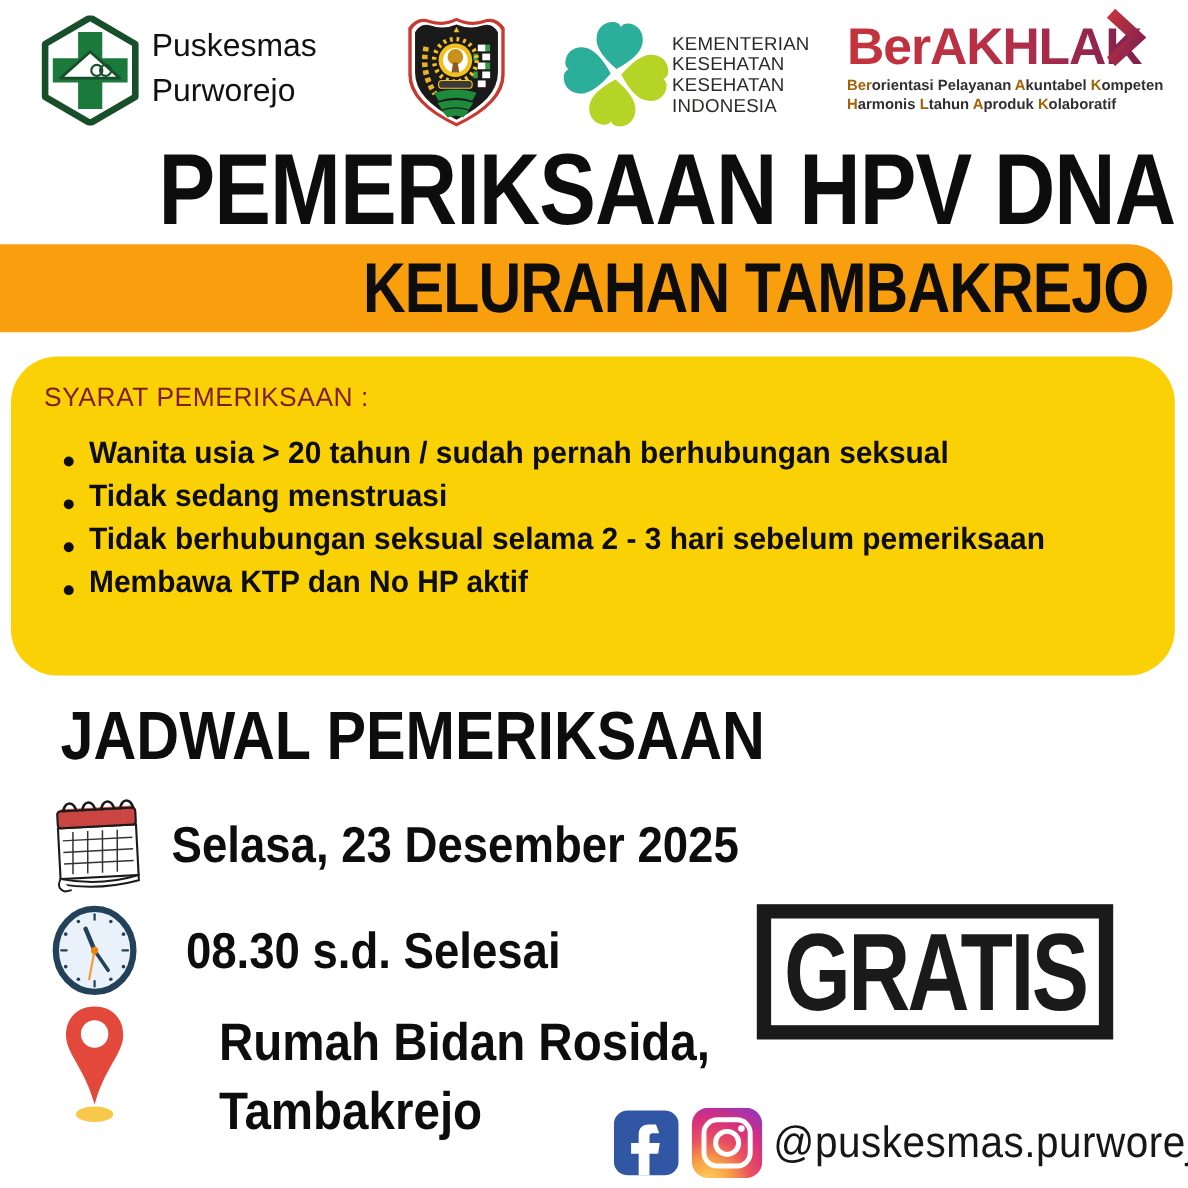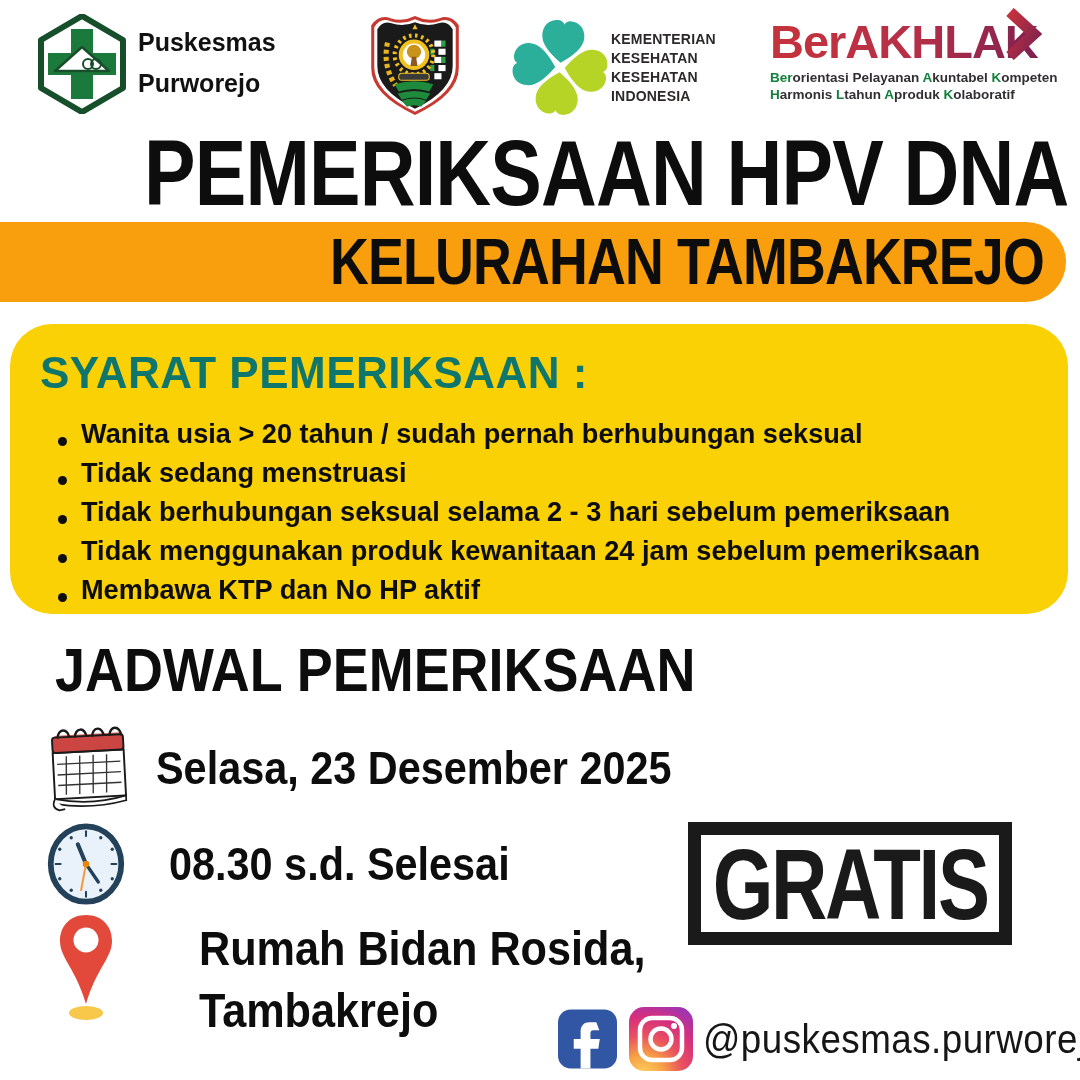--- a/index.html
+++ b/index.html
@@ -2,55 +2,55 @@
 <html><head>
 <meta charset="utf-8">
 <style>
   html,body{margin:0;padding:0;background:#ffffff;}
   .poster{
     position:relative;width:1080px;height:1080px;background:#ffffff;overflow:hidden;
     font-family:"Liberation Sans", sans-serif;color:#111;
   }
   
   .logo-puskesmas{position:absolute;left:30px;top:14px;width:104px;height:100px;}
-  .clinic-name{position:absolute;left:138px;top:22px;font-size:25px;font-weight:bold;line-height:41px;color:#111;}
+  .clinic-name{position:absolute;left:138px;top:22px;font-size:29px;font-weight:normal;line-height:41px;color:#111;}
   .crest{position:absolute;left:363px;top:10px;width:104px;height:110px;}
   .kemenkes{position:absolute;left:505px;top:8px;width:260px;height:115px;}
   .kemenkes-mark{position:absolute;left:0;top:0;width:110px;height:115px;}
-  .kemenkes-text{position:absolute;left:106px;top:22px;font-size:14px;font-weight:bold;line-height:19px;color:#2b2a29;letter-spacing:.2px;}
+  .kemenkes-text{position:absolute;left:106px;top:22px;font-size:17px;font-weight:normal;line-height:19px;color:#2b2a29;letter-spacing:.2px;}
   .berakhlak{position:absolute;left:770px;top:14px;width:300px;height:105px;}
   .berakhlak-title{
     font-size:47px;font-weight:bold;letter-spacing:-1px;line-height:56px;
     color:#b02f44;background:linear-gradient(90deg,#c5333c 0%,#b52f48 55%,#7e2150 100%);
     -webkit-background-clip:text;background-clip:text;-webkit-text-fill-color:transparent;
     display:inline-block;
   }
   .berakhlak-chevron{position:absolute;right:28px;top:-6px;width:36px;height:52px;}
   .berakhlak-tagline{font-size:13.5px;font-weight:bold;color:#322f33;line-height:16.5px;white-space:nowrap;}
-  .berakhlak-tagline .red{color:#15803d;}
+  .berakhlak-tagline .red{color:#a16207;}
   
   .title{
     position:absolute;right:12px;top:128px;margin:0;white-space:nowrap;
     font-size:92px;font-weight:bold;line-height:90px;letter-spacing:-1px;color:#0d0d0d;
     transform:scaleX(.84);transform-origin:100% 50%;
   }
   .banner{
     position:absolute;left:0;top:222px;width:1066px;height:80px;background:#f99f0e;
     border-radius:0 40px 40px 0;text-align:right;
   }
   .banner span{
     display:inline-block;font-size:64px;font-weight:bold;line-height:80px;color:#0d0d0d;
     letter-spacing:-1px;transform:scaleX(.84);transform-origin:100% 50%;margin-right:22px;white-space:nowrap;
   }
   
   .requirements{
     position:absolute;left:10px;top:324px;width:1058px;height:290px;background:#f9d104;
     border-radius:42px;box-sizing:border-box;padding:24px 30px 0 30px;
   }
-  .requirements h2{margin:0 0 16px 0;font-size:44px;font-weight:bold;color:#0f766e;letter-spacing:.5px;}
+  .requirements h2{margin:0 0 16px 0;font-size:24px;font-weight:normal;color:#7f1d1d;letter-spacing:.5px;}
   .requirements ul{list-style:none;margin:0;padding:0 0 0 18px;}
   .requirements li{display:flex;align-items:flex-end;line-height:39px;}
   .requirements .dot{flex:0 0 auto;width:9px;height:9px;border-radius:50%;background:#0d0d0d;margin-right:14px;position:relative;top:-7px;}
   .requirements li span.req-text{
     display:inline-block;font-size:28px;font-weight:bold;color:#0d0d0d;white-space:nowrap;
     transform:scaleX(.97);transform-origin:0 50%;
   }
   
   .schedule-title{
     position:absolute;left:55px;top:638px;margin:0;white-space:nowrap;
@@ -199,24 +199,20 @@
         <li>
           <span class="dot"></span>
           <span class="req-text">Tidak sedang menstruasi</span>
         </li>
 
         <li>
           <span class="dot"></span>
           <span class="req-text">Tidak berhubungan seksual selama 2 - 3 hari sebelum pemeriksaan</span>
         </li>
 
-        <li>
-          <span class="dot"></span>
-          <span class="req-text">Tidak menggunakan produk kewanitaan 24 jam sebelum pemeriksaan</span>
-        </li>
 
         <li>
           <span class="dot"></span>
           <span class="req-text">Membawa KTP dan No HP aktif</span>
         </li>
       </ul>
   </section>
 
   <h2 class="schedule-title">JADWAL PEMERIKSAAN</h2>
 

